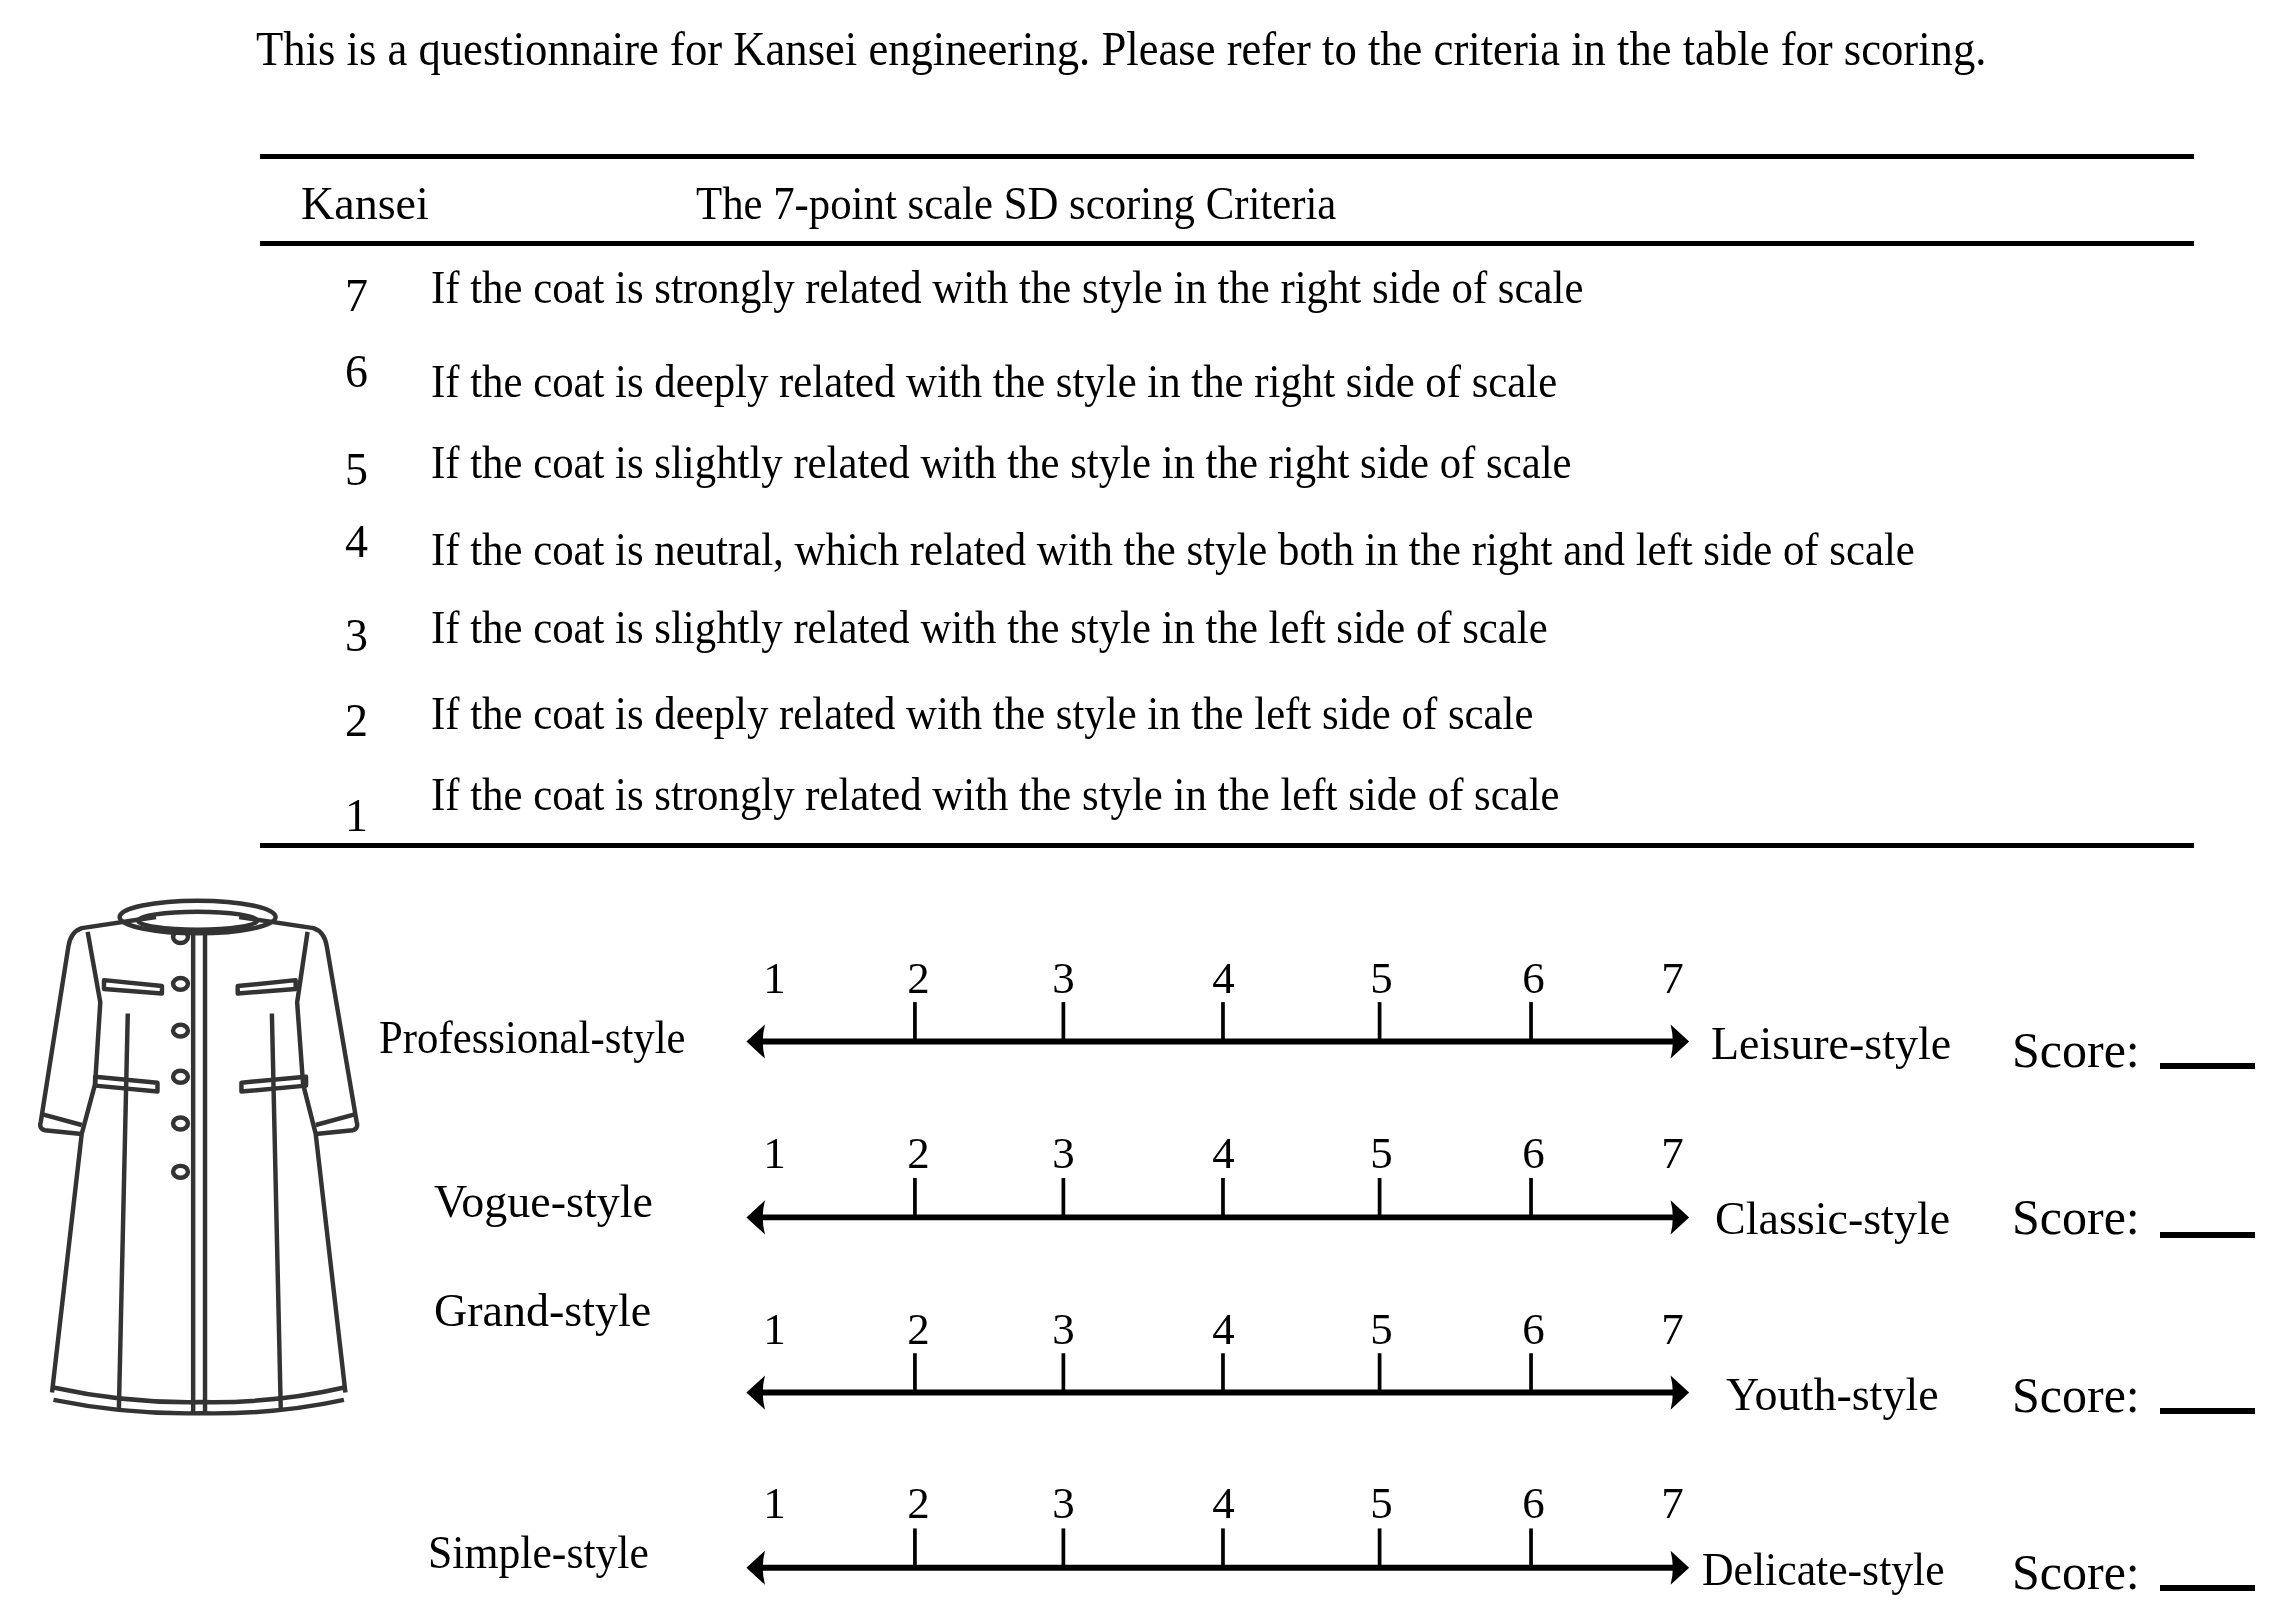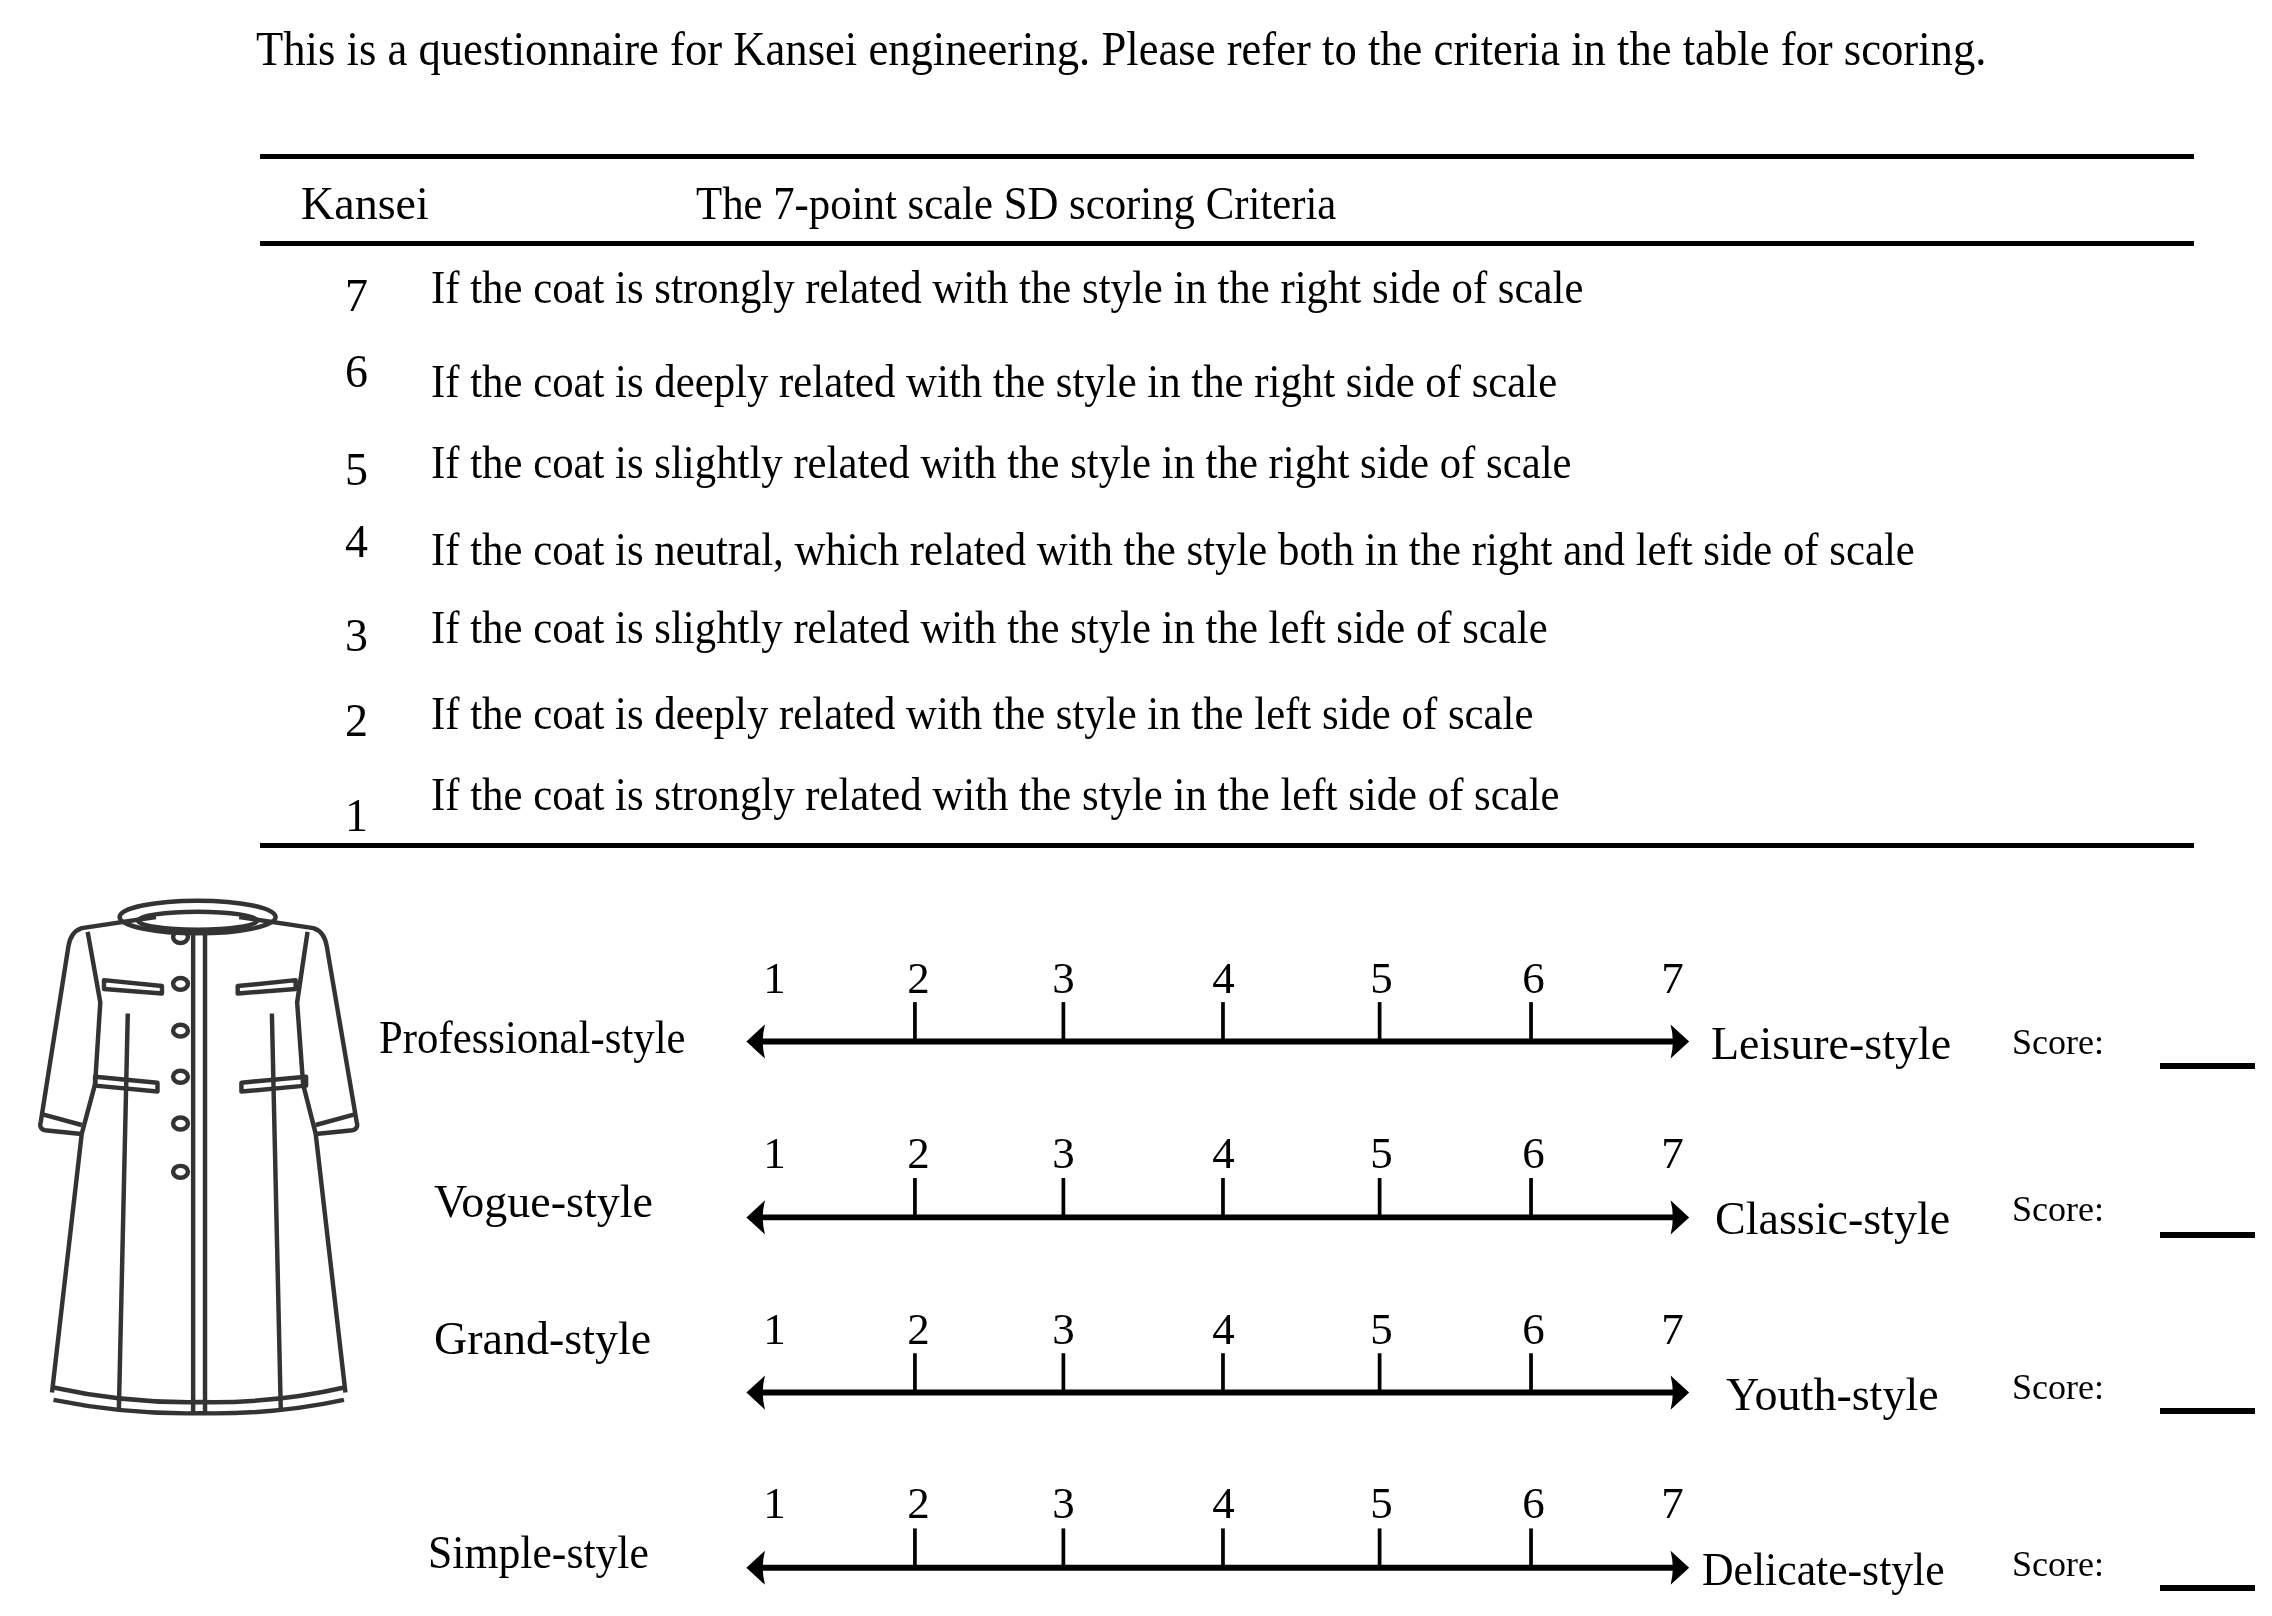--- a/index.html
+++ b/index.html
@@ -6,21 +6,21 @@
   body { width:2273px; height:1616px; position:relative; overflow:hidden;
          font-family:"Liberation Serif", "DejaVu Serif", serif; color:#000; }
   .abs { position:absolute; white-space:nowrap; }
   .title { left:256px; top:21px; font-size:48px; transform:scaleX(0.93); transform-origin:left top; }
   .rule { position:absolute; left:260px; width:1934px; background:#000; height:5.2px; }
   .hdr { font-size:46px; top:177px; }
   .row-num { font-size:46px; width:45px; text-align:center; }
   .row-text { font-size:46px; transform:scaleX(0.93); transform-origin:left top; }
   .scale-num { font-size:45px; width:45px; text-align:center; }
   .lbl { font-size:46px; }
-  .score-label { font-size:36px; }
+  .score-label { font-size:50px; }
   .blank { position:absolute; height:6px; background:#000; width:95px; }
   svg { position:absolute; left:0; top:0; }
 </style>
 </head>
 <body>
 
 <div class="abs title">This is a questionnaire for Kansei engineering. Please refer to the criteria in the table for scoring.</div>
 
 <div>
   <div class="rule" style="top:154px;"></div>
@@ -144,21 +144,21 @@
 </div>
 
 <div>
   <div class="abs scale-num" style="left:752px; top:1303px;">1</div>
   <div class="abs scale-num" style="left:896px; top:1303px;">2</div>
   <div class="abs scale-num" style="left:1041px; top:1303px;">3</div>
   <div class="abs scale-num" style="left:1201px; top:1303px;">4</div>
   <div class="abs scale-num" style="left:1359px; top:1303px;">5</div>
   <div class="abs scale-num" style="left:1511px; top:1303px;">6</div>
   <div class="abs scale-num" style="left:1650px; top:1303px;">7</div>
-  <div class="abs lbl" style="left:434px; top:1312px;">Grand-style</div>
+  <div class="abs lbl" style="left:434px; top:1284px;">Grand-style</div>
   <div class="abs lbl" style="left:1726px; top:1368px;">Youth-style</div>
   <div class="abs score-label" style="left:2012px; top:1366px;">Score:</div>
   <div class="blank" style="left:2160px; top:1408px;"></div>
 </div>
 
 <div>
   <div class="abs scale-num" style="left:752px; top:1477px;">1</div>
   <div class="abs scale-num" style="left:896px; top:1477px;">2</div>
   <div class="abs scale-num" style="left:1041px; top:1477px;">3</div>
   <div class="abs scale-num" style="left:1201px; top:1477px;">4</div>

